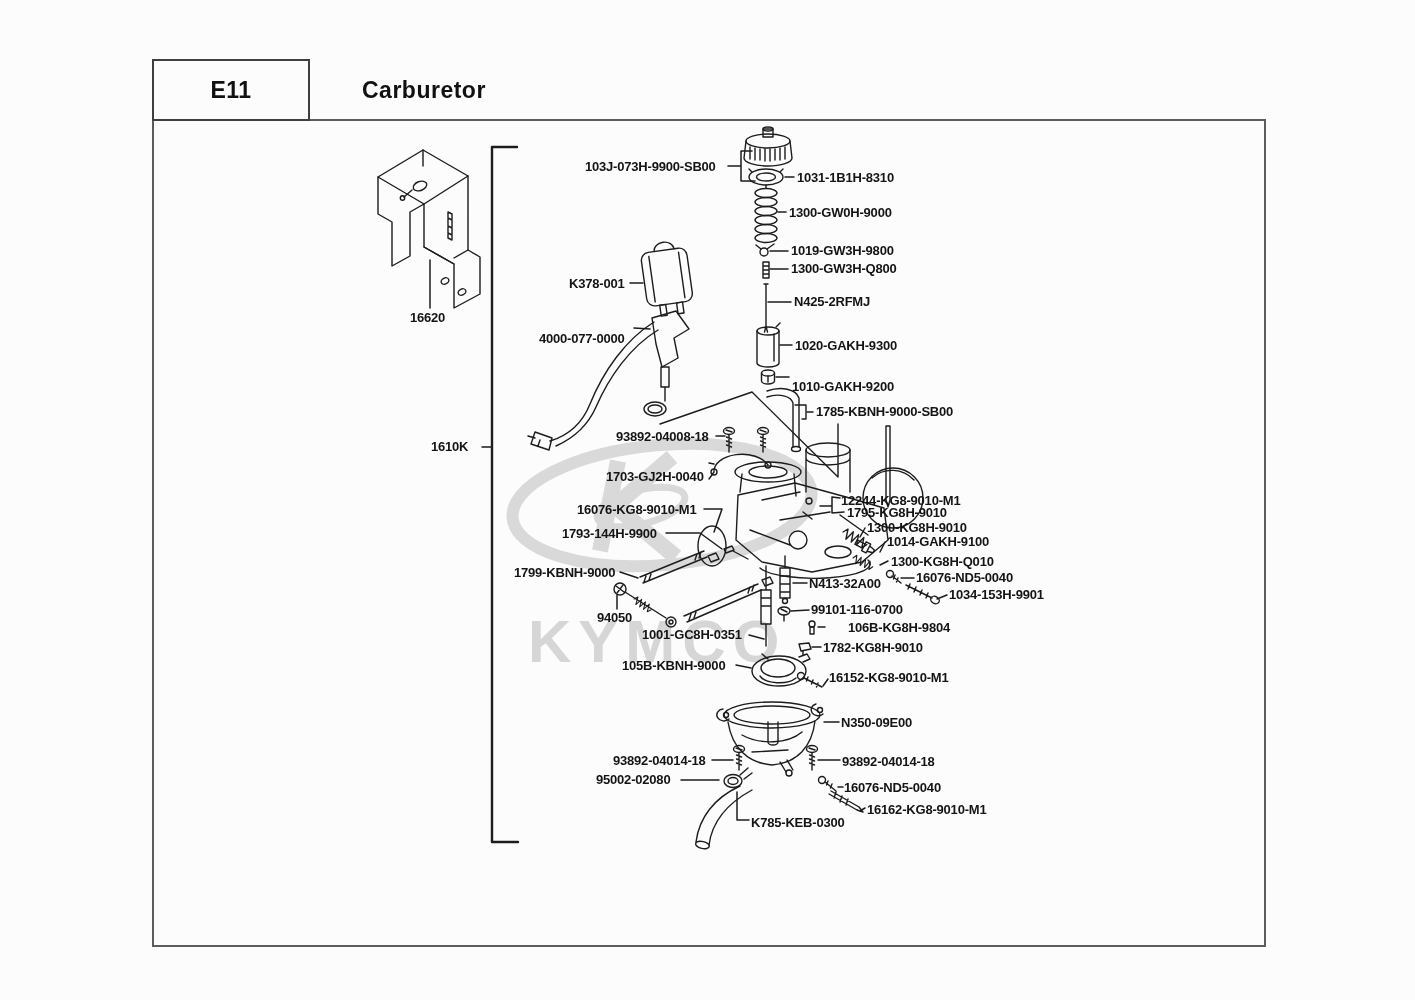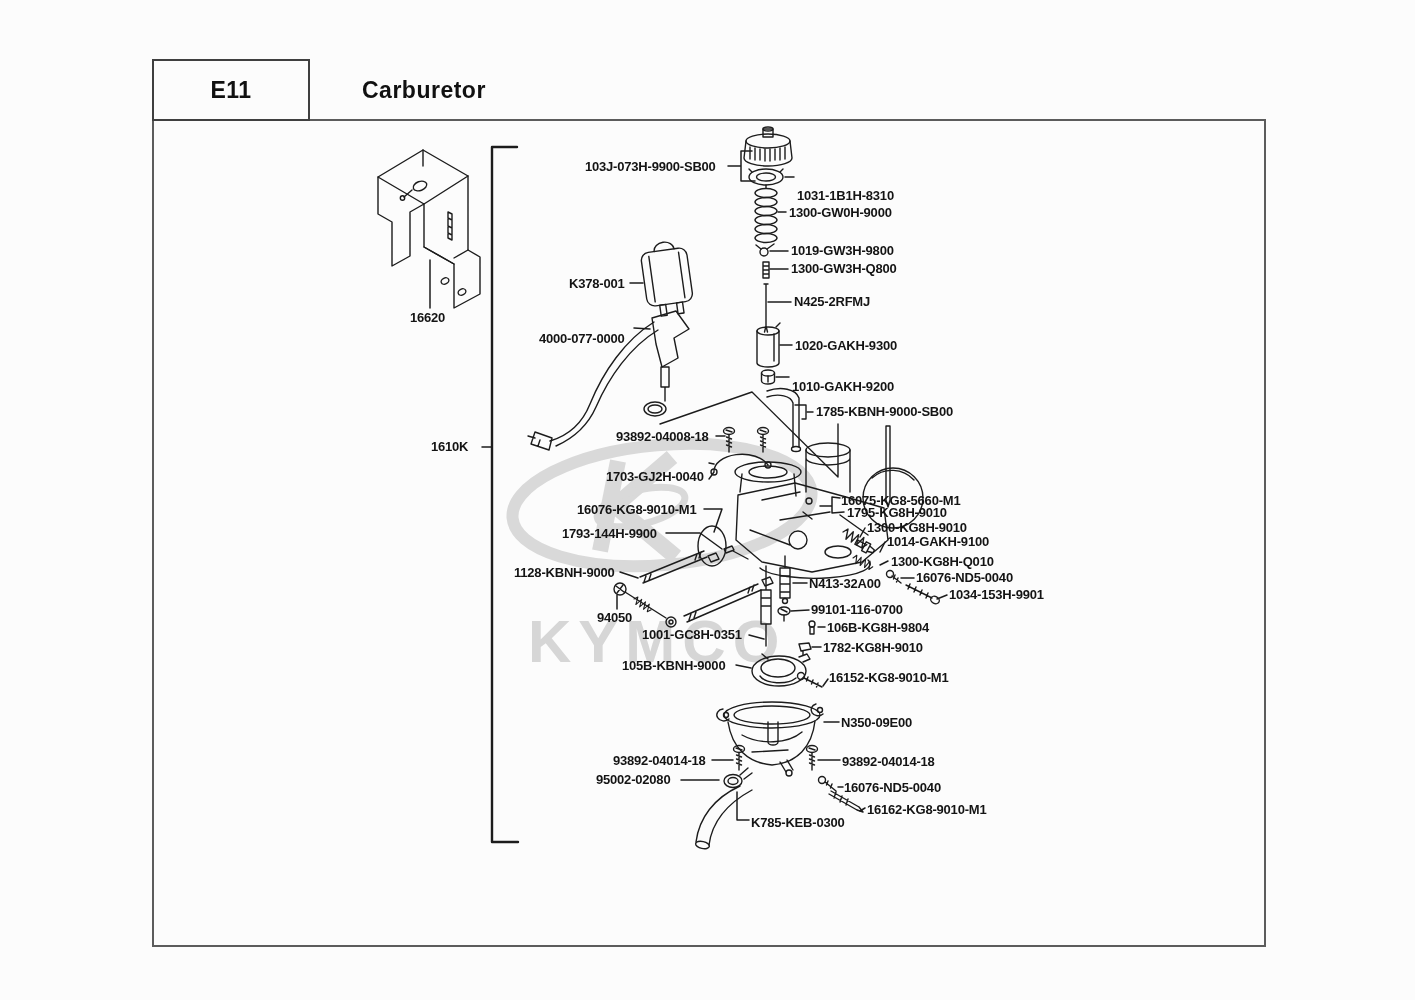--- a/index.html
+++ b/index.html
@@ -277,48 +277,48 @@
         <path d="M838,787 L843,787"></path>
         <path d="M860,811 L865,808"></path>
       </g>
     </g>
   </svg>
 
   <div class="labels">
     <div class="pl" style="left:410px;top:311px">16620</div>
     <div class="pl" style="left:431px;top:440px">1610K</div>
     <div class="pl" style="left:585px;top:160px">103J-073H-9900-SB00</div>
-    <div class="pl" style="left:797px;top:189px">1031-1B1H-8310</div>
+    <div class="pl" style="left:797px;top:171px">1031-1B1H-8310</div>
     <div class="pl" style="left:789px;top:206px">1300-GW0H-9000</div>
     <div class="pl" style="left:791px;top:244px">1019-GW3H-9800</div>
     <div class="pl" style="left:791px;top:262px">1300-GW3H-Q800</div>
     <div class="pl" style="left:794px;top:295px">N425-2RFMJ</div>
     <div class="pl" style="left:569px;top:277px">K378-001</div>
     <div class="pl" style="left:539px;top:332px">4000-077-0000</div>
     <div class="pl" style="left:795px;top:339px">1020-GAKH-9300</div>
     <div class="pl" style="left:792px;top:380px">1010-GAKH-9200</div>
     <div class="pl" style="left:816px;top:405px">1785-KBNH-9000-SB00</div>
     <div class="pl" style="left:616px;top:430px">93892-04008-18</div>
     <div class="pl" style="left:606px;top:470px">1703-GJ2H-0040</div>
     <div class="pl" style="left:577px;top:503px">16076-KG8-9010-M1</div>
     <div class="pl" style="left:562px;top:527px">1793-144H-9900</div>
-    <div class="pl" style="left:514px;top:566px">1128-KBNH-9000</div>
+    <div class="pl" style="left:514px;top:566px">1799-KBNH-9000</div>
     <div class="pl" style="left:597px;top:611px">94050</div>
     <div class="pl" style="left:642px;top:628px">1001-GC8H-0351</div>
     <div class="pl" style="left:622px;top:659px">105B-KBNH-9000</div>
-    <div class="pl" style="left:841px;top:494px">16075-KG8-5660-M1</div>
+    <div class="pl" style="left:841px;top:494px">12244-KG8-9010-M1</div>
     <div class="pl" style="left:847px;top:506px">1795-KG8H-9010</div>
     <div class="pl" style="left:867px;top:521px">1300-KG8H-9010</div>
     <div class="pl" style="left:887px;top:535px">1014-GAKH-9100</div>
     <div class="pl" style="left:891px;top:555px">1300-KG8H-Q010</div>
     <div class="pl" style="left:916px;top:571px">16076-ND5-0040</div>
     <div class="pl" style="left:949px;top:588px">1034-153H-9901</div>
     <div class="pl" style="left:809px;top:577px">N413-32A00</div>
     <div class="pl" style="left:811px;top:603px">99101-116-0700</div>
-    <div class="pl" style="left:827px;top:621px">106B-KG8H-9804</div>
+    <div class="pl" style="left:848px;top:621px">106B-KG8H-9804</div>
     <div class="pl" style="left:823px;top:641px">1782-KG8H-9010</div>
     <div class="pl" style="left:829px;top:671px">16152-KG8-9010-M1</div>
     <div class="pl" style="left:841px;top:716px">N350-09E00</div>
     <div class="pl" style="left:613px;top:754px">93892-04014-18</div>
     <div class="pl" style="left:842px;top:755px">93892-04014-18</div>
     <div class="pl" style="left:596px;top:773px">95002-02080</div>
     <div class="pl" style="left:844px;top:781px">16076-ND5-0040</div>
     <div class="pl" style="left:867px;top:803px">16162-KG8-9010-M1</div>
     <div class="pl" style="left:751px;top:816px">K785-KEB-0300</div>
   </div>

